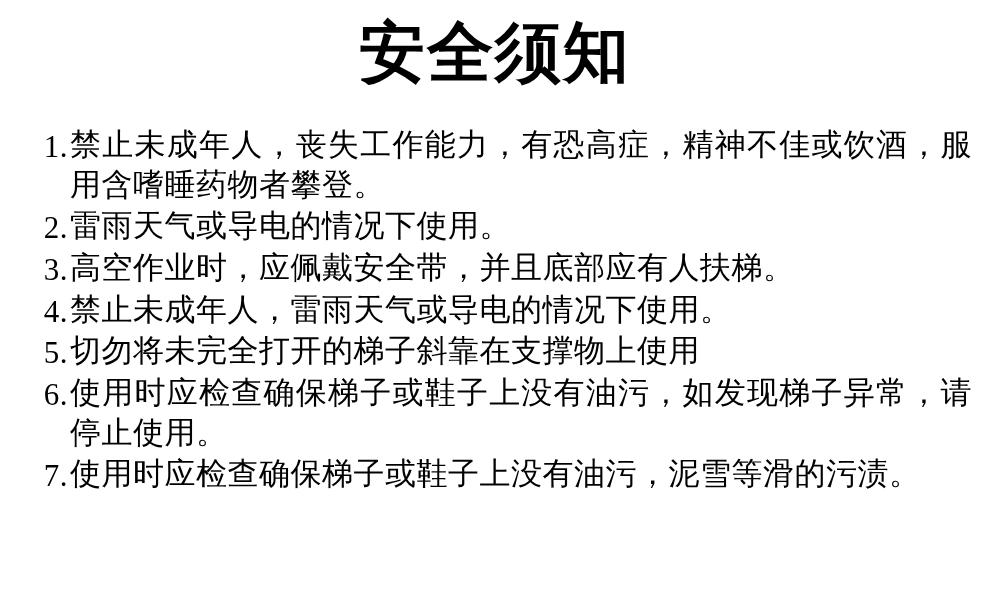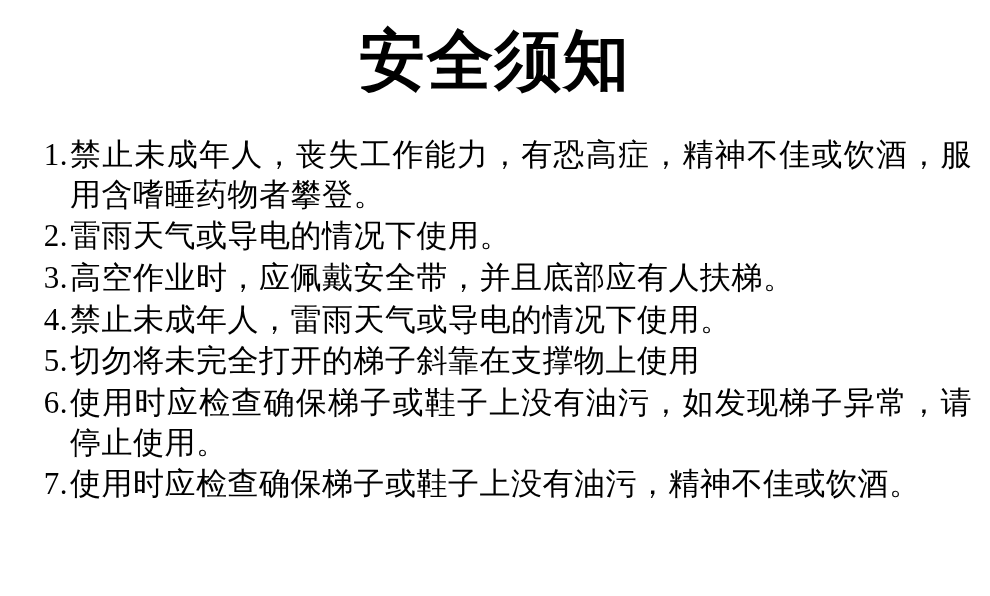--- a/index.html
+++ b/index.html
@@ -20,21 +20,21 @@
     position: relative;
     box-sizing: border-box;
   }
   .doc-title {
     text-align: center;
     font-family: "DejaVu Sans", "Liberation Sans", sans-serif;
     font-weight: 700;
     font-size: 66px;
     line-height: 1.15;
     letter-spacing: 2px;
-    margin: 16px;
+    margin: 8px;
     padding-top: 7px;
     color: #000000;
   }
   .notice-list {
     list-style: none;
     margin: 0;
     padding: 0;
     margin-top: 36px;
     padding-left: 26px;
     padding-right: 18px;
@@ -51,21 +51,21 @@
     flex: 0 0 auto;
     min-width: 42px;
     text-align: right;
     padding-right: 2px;
     font-family: "Liberation Serif", "DejaVu Serif", serif;
   }
   .item-text {
     flex: 1 1 auto;
     text-align: justify;
     text-justify: inter-ideograph;
-    font-family: Liberation Serif, serif;
+    font-family: Liberation Mono, monospace;
   }
 </style>
 </head>
 <body>
 
 <div class="page">
   <h1 class="doc-title">安全须知</h1>
 
   <ol class="notice-list">
     <li class="notice-item">
@@ -87,16 +87,16 @@
     <li class="notice-item">
       <span class="item-num">5.</span>
       <span class="item-text">切勿将未完全打开的梯子斜靠在支撑物上使用</span>
     </li>
     <li class="notice-item">
       <span class="item-num">6.</span>
       <span class="item-text">使用时应检查确保梯子或鞋子上没有油污，如发现梯子异常，请停止使用。</span>
     </li>
     <li class="notice-item">
       <span class="item-num">7.</span>
-      <span class="item-text">使用时应检查确保梯子或鞋子上没有油污，精神不佳或饮酒。</span>
+      <span class="item-text">使用时应检查确保梯子或鞋子上没有油污，泥雪等滑的污渍。</span>
     </li>
   </ol>
 </div>
 
 </body></html>

